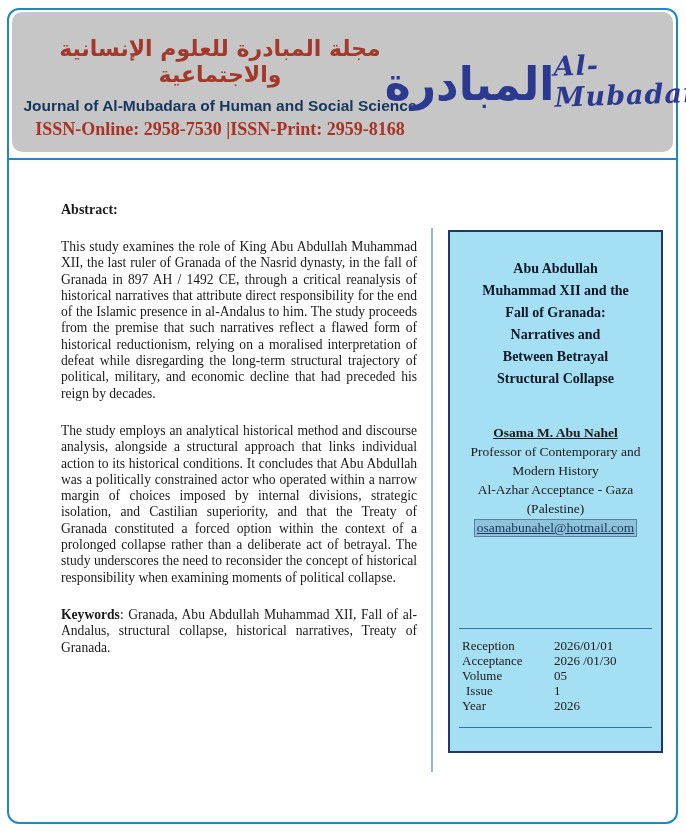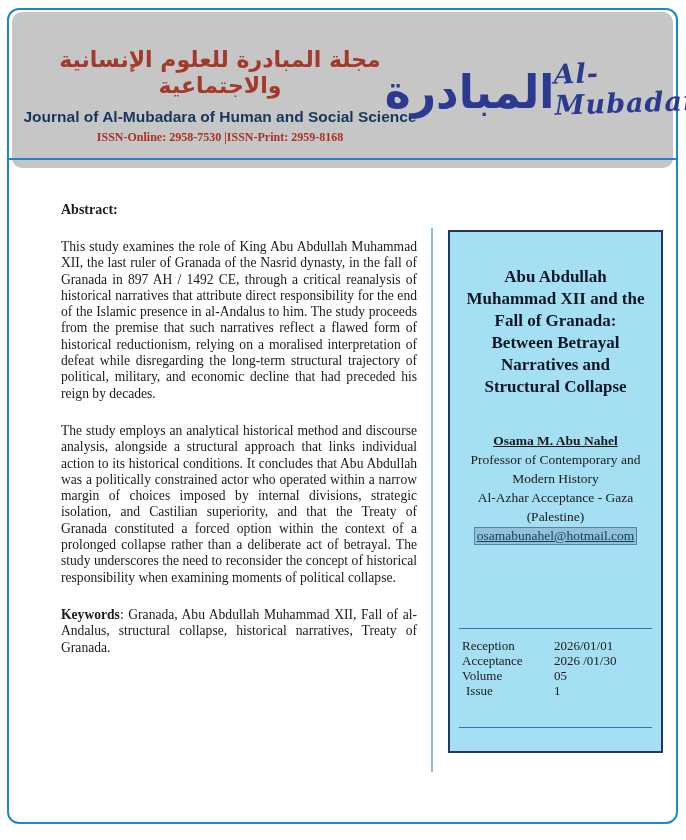--- a/index.html
+++ b/index.html
@@ -22,38 +22,38 @@
     position:relative;width:686px;height:840px;background:#fff;
     font-family:"Liberation Serif",serif;color:var(--text-black);
     overflow:hidden;
   }
   .outer{
     position:absolute;left:7px;top:8px;width:671px;height:816px;
     border:2px solid var(--frame-blue);border-radius:12px;background:#fff;
   }
   
   .header-box{
-    position:absolute;left:3px;right:3px;top:2px;height:156px;
+    position:absolute;left:3px;right:3px;top:2px;height:140px;
     background:var(--header-gray);border-radius:10px;
     display:flex;align-items:stretch;
   }
   .header-left{
     flex:1;display:flex;flex-direction:column;align-items:center;
     justify-content:center;padding-top:12px;text-align:center;
   }
   .arabic-title{
     font-family:"DejaVu Sans",sans-serif;font-weight:bold;
     font-size:22px;color:var(--arabic-red);line-height:1.2;
   }
   .journal-name{
     margin-top:9px;font-family:"Liberation Sans",sans-serif;font-weight:bold;
     font-size:15.5px;color:var(--navy);
   }
   .issn-line{
-    margin-top:4px;font-weight:bold;font-size:12px;color:var(--issn-red);
+    margin-top:4px;font-weight:bold;font-size:18px;color:var(--issn-red);
   }
   .logo{
     width:245px;display:flex;flex-direction:row;align-items:center;
     justify-content:center;color:var(--logo-blue);padding-top:4px;
   }
   .logo-arabic{
     font-family:"DejaVu Sans",sans-serif;font-weight:bold;
     font-size:44px;line-height:1;transform:scaleY(1.05);
   }
   .logo-latin{
@@ -79,21 +79,21 @@
     position:absolute;left:422px;top:218px;width:2px;height:544px;
     background:var(--divider-blue);
   }
   
   .sidebar{
     position:absolute;left:439px;top:220px;width:215px;height:523px;
     background:var(--sidebar-bg);border:2px solid var(--sidebar-border);
     text-align:center;
   }
   .side-title{
-    margin-top:34px;font-weight:bold;font-size:17px;line-height:22px;
+    margin-top:26px;font-weight:bold;font-size:14px;line-height:22px;
     color:#0D1626;padding:0 6px;
   }
   .side-author{
     margin-top:33px;font-size:13.5px;line-height:19px;padding:0 4px;
   }
   .author-name{font-weight:bold;text-decoration:underline;}
   .email-link{
     display:inline-block;background:var(--email-highlight);
     border:1px solid #5B7FA6;color:var(--navy);
     text-decoration:underline;font-size:13.5px;line-height:16px;
@@ -138,22 +138,22 @@
       <div class="keywords"><span class="kw-label">Keywords</span><span>: Granada, Abu Abdullah Muhammad XII, Fall of al-Andalus, structural collapse, historical narratives, Treaty of Granada.</span></div>
     </div>
 
     <div class="v-divider"></div>
 
     <div class="sidebar">
       <div class="side-title">
         <div>Abu Abdullah</div>
         <div>Muhammad XII and the</div>
         <div>Fall of Granada:</div>
+        <div>Narratives and</div>
         <div>Between Betrayal</div>
-        <div>Narratives and</div>
         <div>Structural Collapse</div>
       </div>
 
       <div class="side-author">
         <div class="author-name">Osama M. Abu Nahel</div>
         <div>Professor of Contemporary and Modern History</div>
         <div>Al-Azhar Acceptance - Gaza</div>
         <div>(Palestine)</div>
         <div>
           <a class="email-link">osamabunahel@hotmail.com</a>
@@ -172,19 +172,23 @@
           <span class="meta-value">2026 /01/30</span>
         </div>
         <div class="meta-row">
           <span class="meta-label">Volume</span>
           <span class="meta-value">05</span>
         </div>
         <div class="meta-row">
           <span class="meta-label" style="padding-left:4px">Issue</span>
           <span class="meta-value">1</span>
         </div>
+        <div class="meta-row">
+          <span class="meta-label">Year</span>
+          <span class="meta-value">2026</span>
+        </div>
       </div>
 
       <div class="side-sep sep-bottom"></div>
     </div>
 
   </div>
 </div>
 
 </body></html>

